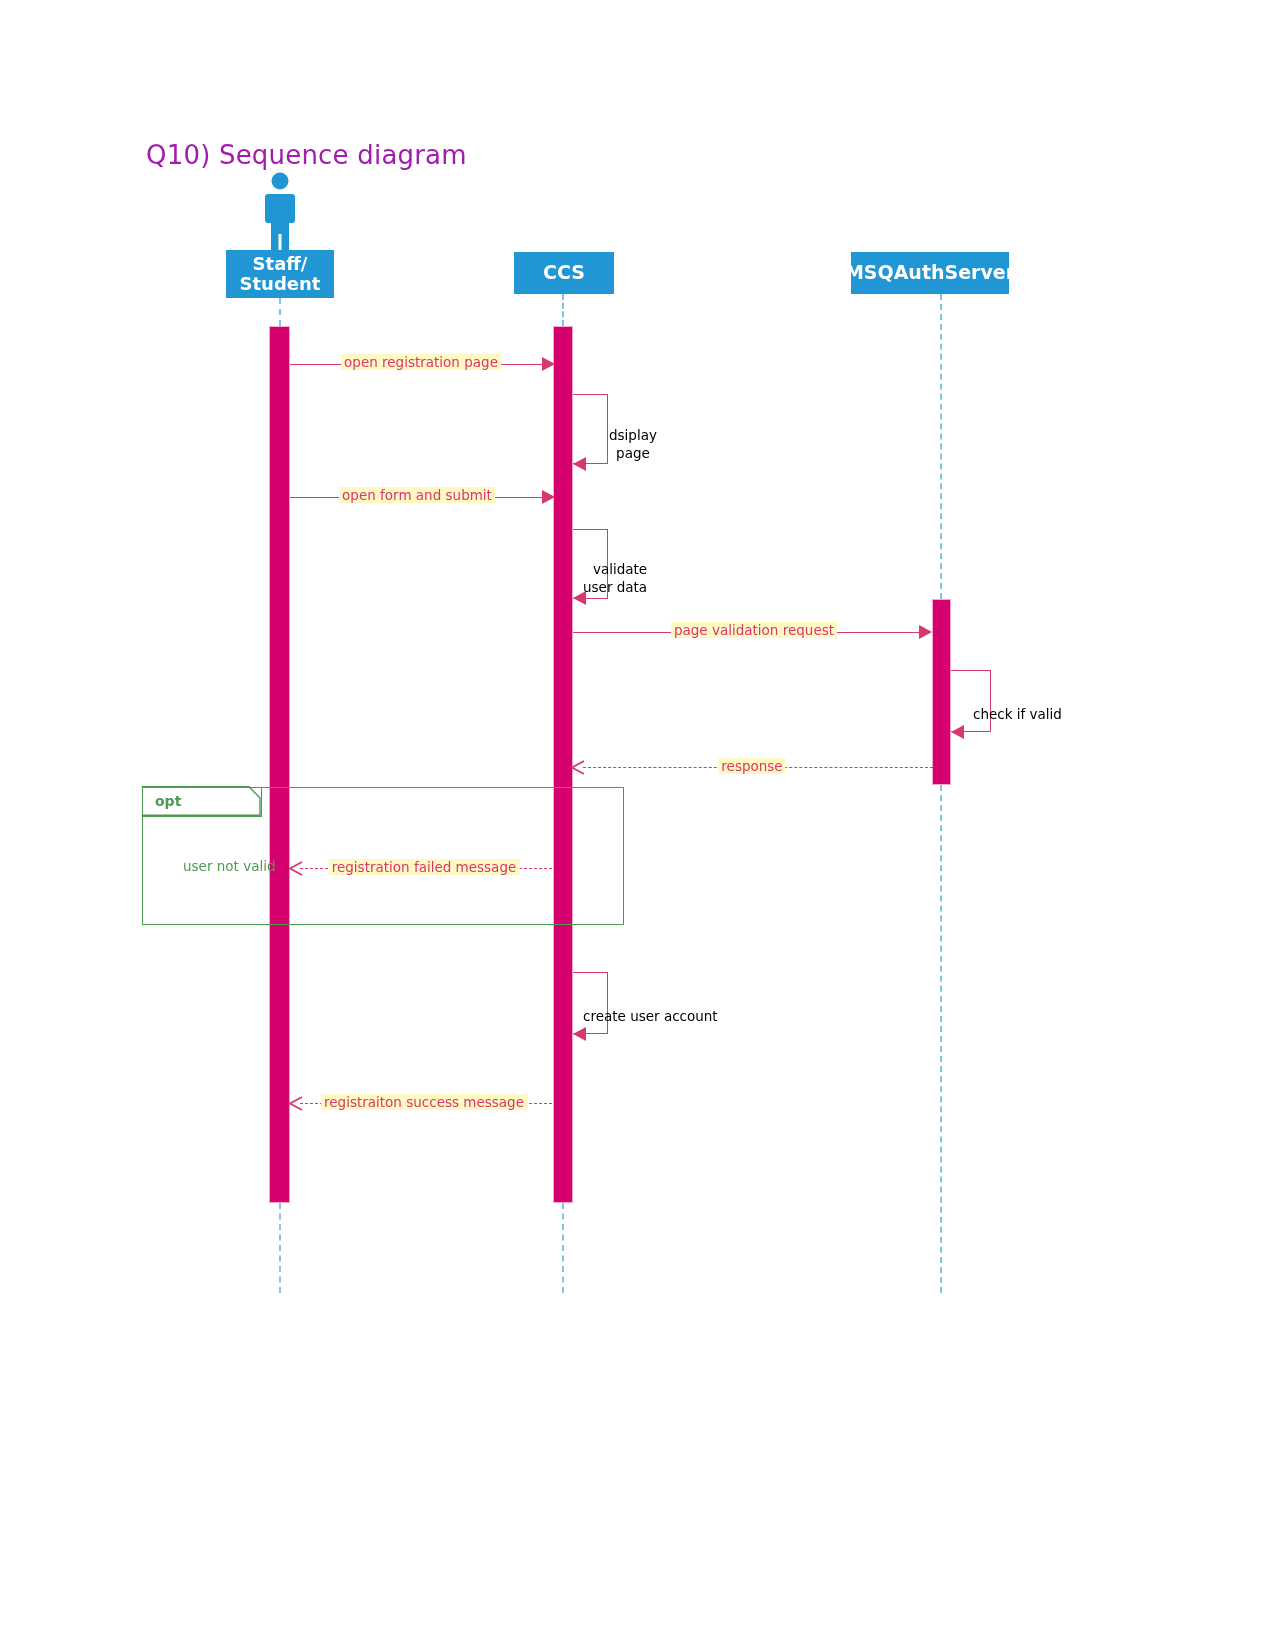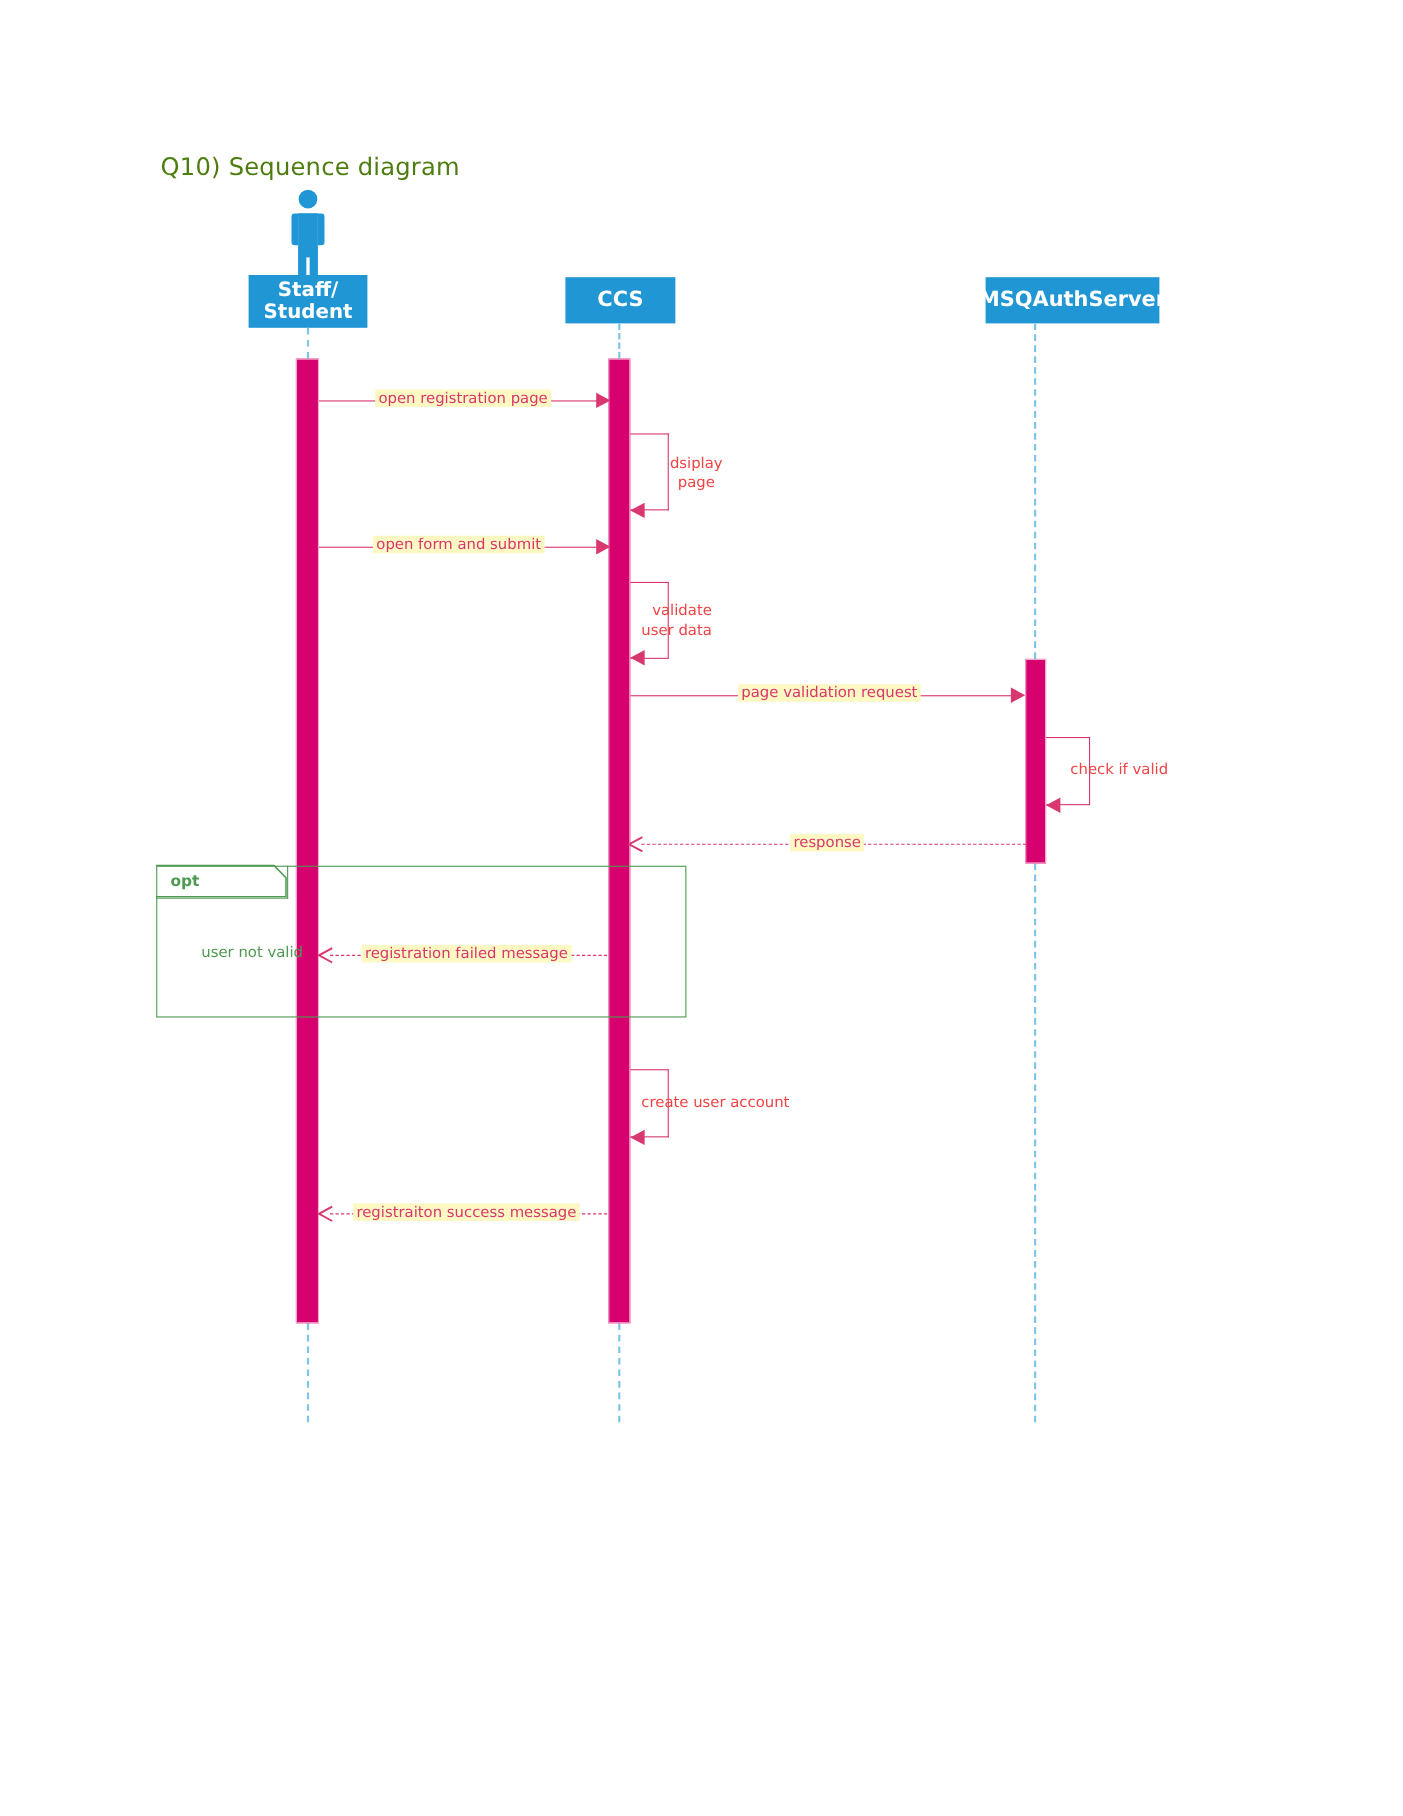--- a/index.html
+++ b/index.html
@@ -17,22 +17,22 @@
   #canvas {
     position: absolute;
     left: 0; top: 0;
     width: 1275px;
     height: 1651px;
   }
   .title {
     position: absolute;
     left: 146px;
     top: 140px;
-    font-size: 22px;
-    color: #4d7c0f;
+    font-size: 26px;
+    color: #a21caf;
     font-family: "DejaVu Sans", "Liberation Sans", sans-serif;
     white-space: nowrap;
     letter-spacing: 0.2px;
   }
   
   .head-box {
     position: absolute;
     background: #2196d4;
     color: #ffffff;
     font-weight: bold;
@@ -57,21 +57,20 @@
     left: 514px;
     top: 252px;
     width: 100px;
     height: 42px;
   }
   .head-msq {
     left: 851px;
     top: 252px;
     width: 158px;
     height: 42px;
-    margin-left: 45px;
   }
   
   .actor-figure {
     position: absolute;
     left: 254px;
     top: 172px;
     width: 52px;
     height: 86px;
   }
   
@@ -129,24 +128,25 @@
   
   .self-msg {
     position: absolute;
     border: 1.6px solid #d8376f;
     border-left: none;
     box-sizing: border-box;
   }
   .self-label {
     position: absolute;
     font-size: 13.5px;
-    color: #ef4444;
+    color: #000000;
     white-space: nowrap;
     line-height: 1.35;
     font-family: "DejaVu Sans", "Liberation Sans", sans-serif;
+    margin-top: 14px;
   }
   
   .frag-box {
     position: absolute;
     border: 1.4px solid #4e9a51;
     box-sizing: border-box;
     background: transparent;
   }
   .frag-tab {
     position: absolute;

